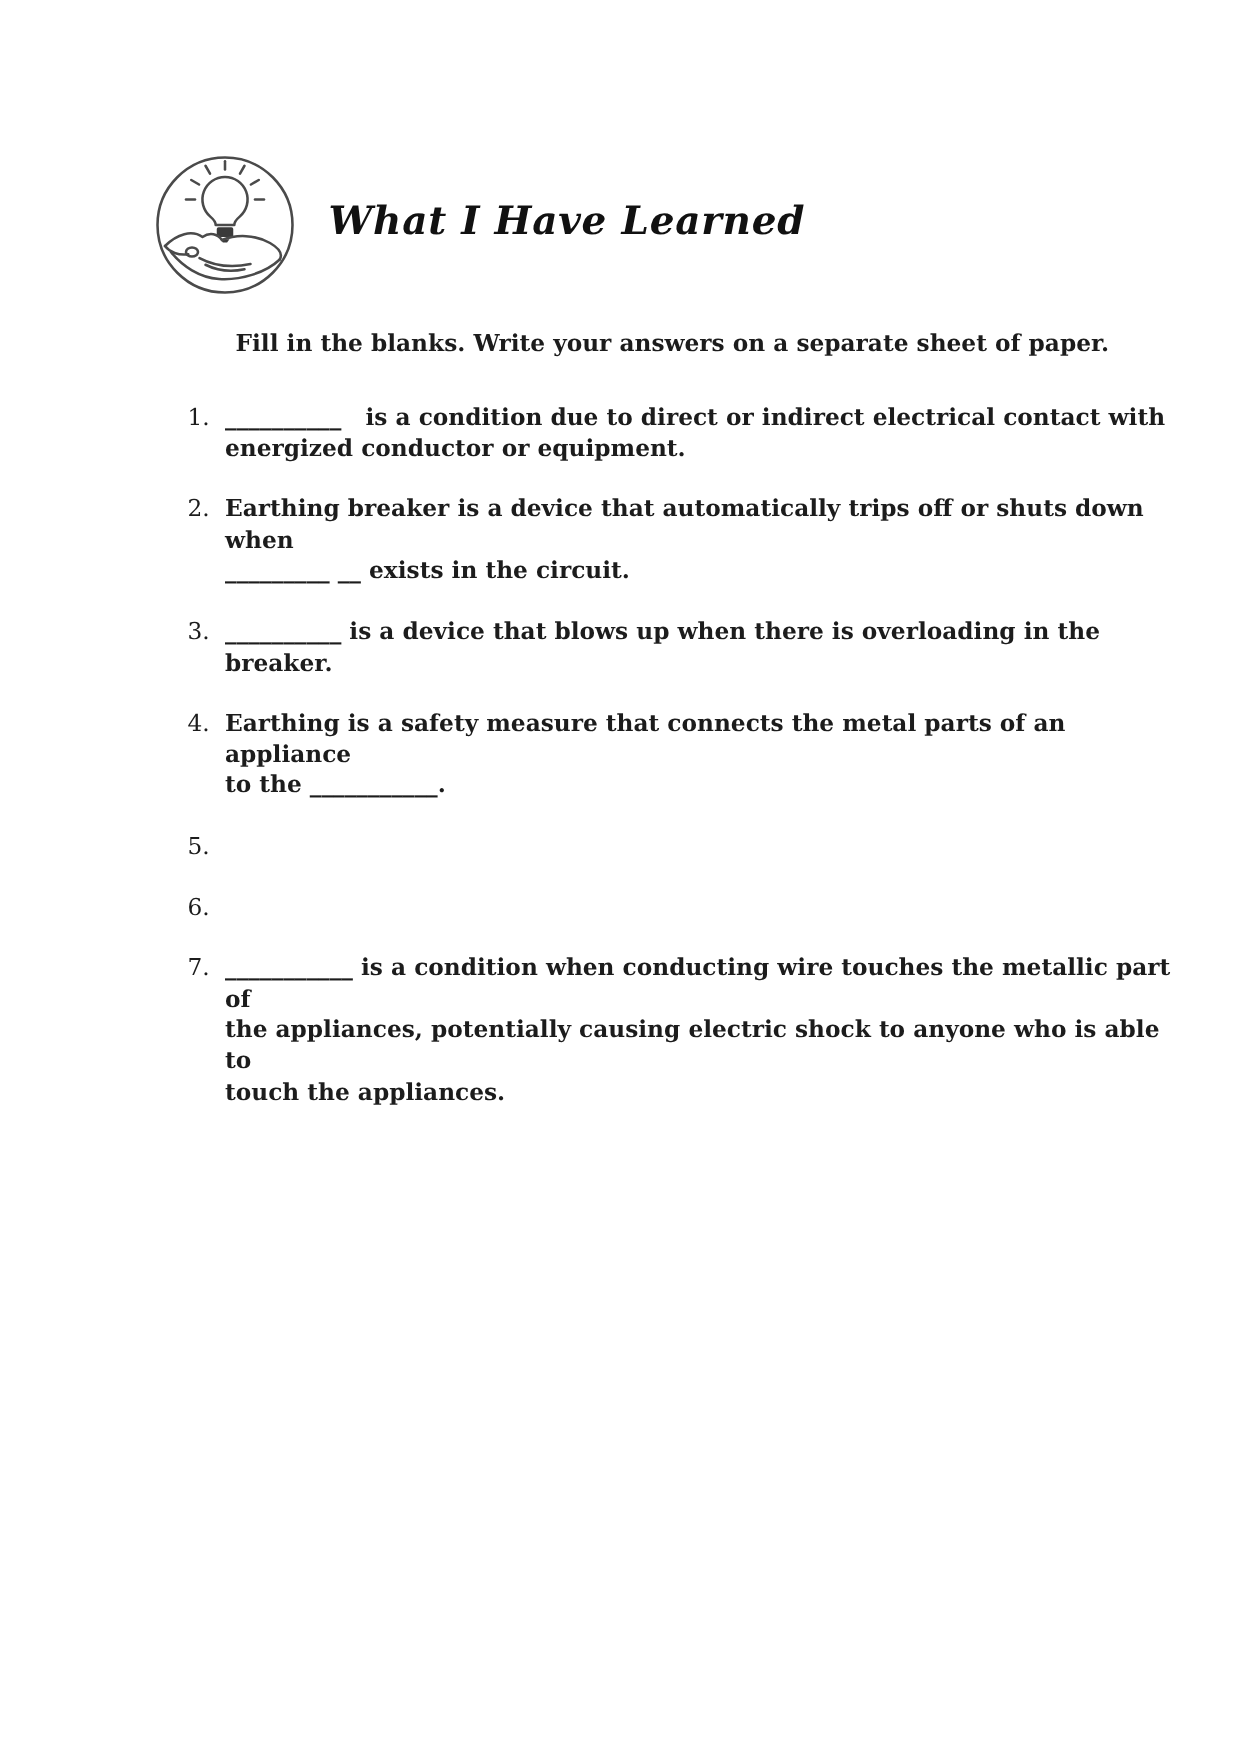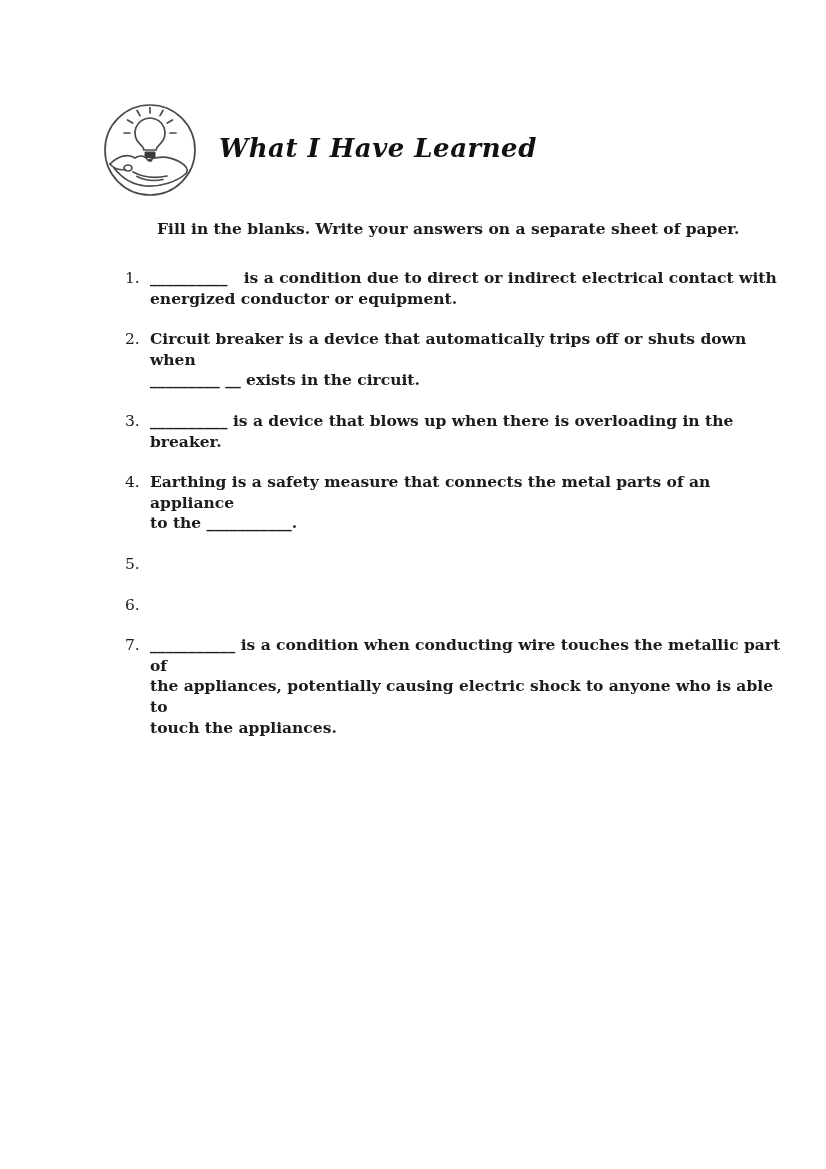--- a/index.html
+++ b/index.html
@@ -138,21 +138,21 @@
 
   <div class="questions">
     <div class="q-item">
       <span class="q-num">1.</span>
       <span class="q-text">__________   is a condition due to direct or indirect electrical contact with
 energized conductor or equipment.</span>
     </div>
 
     <div class="q-item">
       <span class="q-num">2.</span>
-      <span class="q-text">Circuit breaker is a device that automatically trips off or shuts down when
+      <span class="q-text">Earthing breaker is a device that automatically trips off or shuts down when
 _________ __ exists in the circuit.</span>
     </div>
 
     <div class="q-item">
       <span class="q-num">3.</span>
       <span class="q-text">__________ is a device that blows up when there is overloading in the
 breaker.</span>
     </div>
 
     <div class="q-item">

